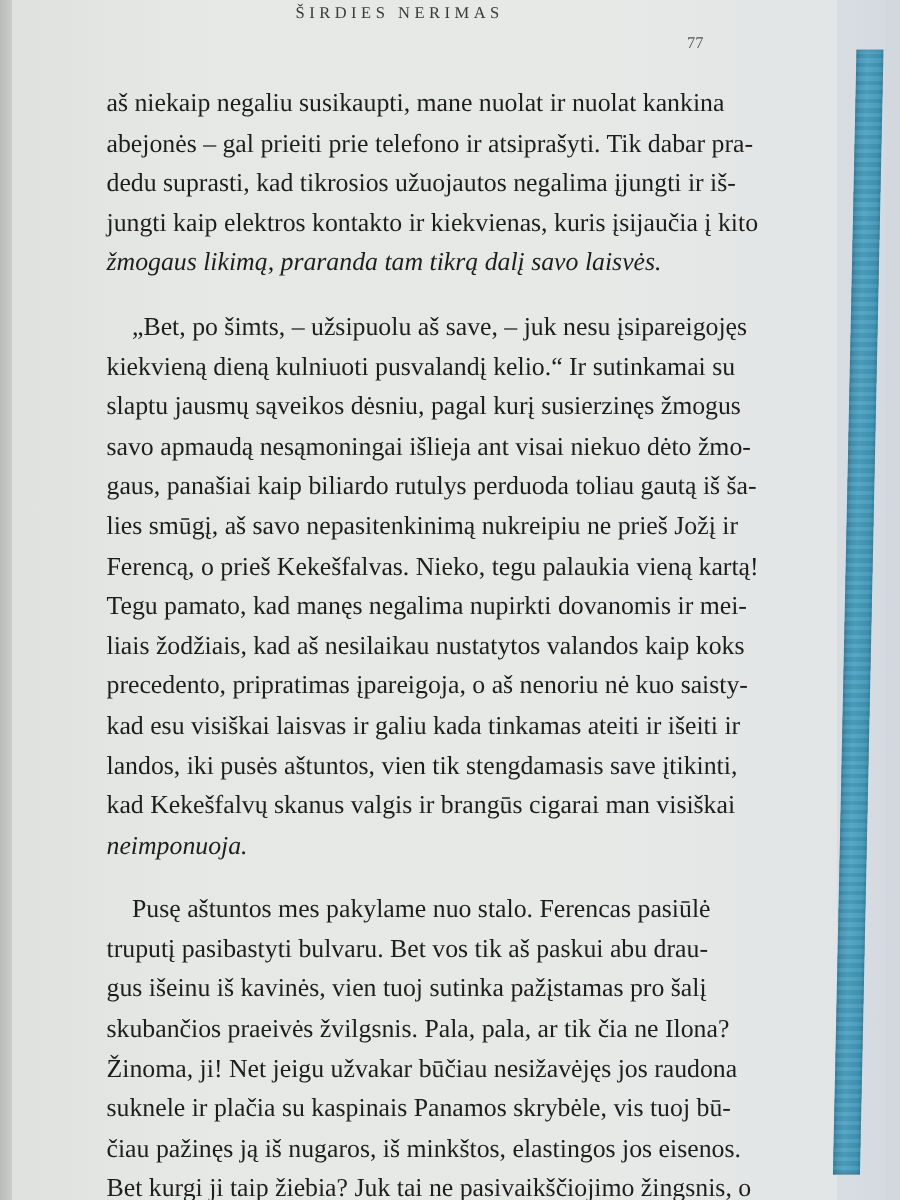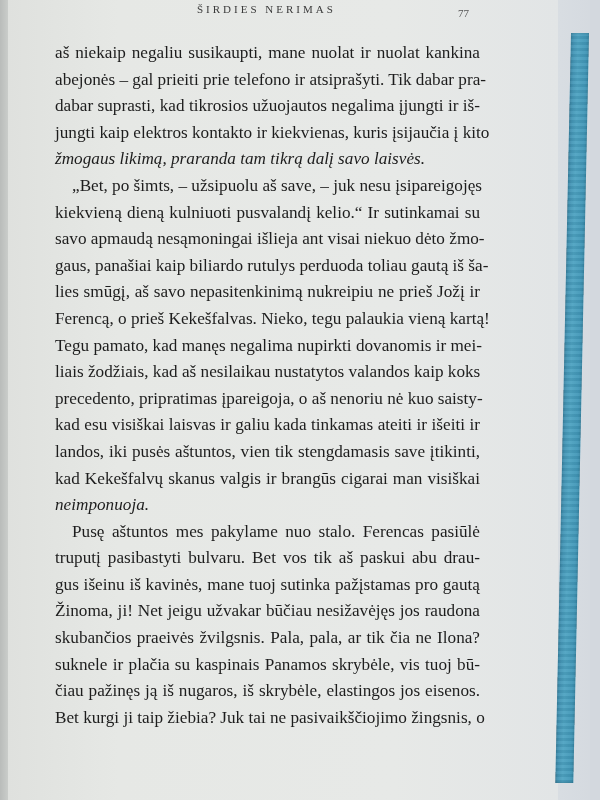--- a/index.html
+++ b/index.html
@@ -65,21 +65,21 @@
       top: 3px;
       left: 197px;
       font-size: 11px;
       letter-spacing: 3px;
       color: #3a3a3a;
       font-variant: small-caps;
       text-transform: uppercase;
     }
     .page-number {
       position: absolute;
-      top: 7px;
+      top: 23px;
       left: 458px;
       font-size: 11px;
       color: #555;
     }
     .text-block {
       position: absolute;
       left: 55px;
       top: 40px;
       width: 425px;
       color: #1d1d1d;
@@ -93,62 +93,63 @@
       text-align-last: justify;
     }
     .line.last {
       text-align-last: left;
       font-style: italic;
     }
     .indent {
       padding-left: 17px;
     }
     .paragraph {
-      margin: 0;
+      margin: 16px;
     }
   </style>
 </head>
 <body>
 
 <div class="scene"></div>
 <div class="gutter-shadow"></div>
 <div class="page"></div>
 <div class="backdrop-right"></div>
 <div class="cover-edge"></div>
 
 <div class="running-head">Širdies nerimas</div>
 <div class="page-number">77</div>
 
 <div class="text-block">
   <p class="paragraph">
     <span class="line">aš niekaip negaliu susikaupti, mane nuolat ir nuolat kankina</span>
     <span class="line">abejonės – gal prieiti prie telefono ir atsiprašyti. Tik dabar pra-</span>
-    <span class="line">dabar suprasti, kad tikrosios užuojautos negalima įjungti ir iš-</span>
+    <span class="line">dedu suprasti, kad tikrosios užuojautos negalima įjungti ir iš-</span>
     <span class="line">jungti kaip elektros kontakto ir kiekvienas, kuris įsijaučia į kito</span>
     <span class="line last">žmogaus likimą, praranda tam tikrą dalį savo laisvės.</span>
   </p>
   <p class="paragraph">
     <span class="line indent">„Bet, po šimts, – užsipuolu aš save, – juk nesu įsipareigojęs</span>
     <span class="line">kiekvieną dieną kulniuoti pusvalandį kelio.“ Ir sutinkamai su</span>
+    <span class="line">slaptu jausmų sąveikos dėsniu, pagal kurį susierzinęs žmogus</span>
     <span class="line">savo apmaudą nesąmoningai išlieja ant visai niekuo dėto žmo-</span>
     <span class="line">gaus, panašiai kaip biliardo rutulys perduoda toliau gautą iš ša-</span>
     <span class="line">lies smūgį, aš savo nepasitenkinimą nukreipiu ne prieš Jožį ir</span>
     <span class="line">Ferencą, o prieš Kekešfalvas. Nieko, tegu palaukia vieną kartą!</span>
     <span class="line">Tegu pamato, kad manęs negalima nupirkti dovanomis ir mei-</span>
     <span class="line">liais žodžiais, kad aš nesilaikau nustatytos valandos kaip koks</span>
     <span class="line">precedento, pripratimas įpareigoja, o aš nenoriu nė kuo saisty-</span>
     <span class="line">kad esu visiškai laisvas ir galiu kada tinkamas ateiti ir išeiti ir</span>
     <span class="line">landos, iki pusės aštuntos, vien tik stengdamasis save įtikinti,</span>
     <span class="line">kad Kekešfalvų skanus valgis ir brangūs cigarai man visiškai</span>
     <span class="line last">neimponuoja.</span>
   </p>
   <p class="paragraph">
     <span class="line indent">Pusę aštuntos mes pakylame nuo stalo. Ferencas pasiūlė</span>
     <span class="line">truputį pasibastyti bulvaru. Bet vos tik aš paskui abu drau-</span>
-    <span class="line">gus išeinu iš kavinės, mane tuoj sutinka pažįstamas pro gautą</span>
+    <span class="line">gus išeinu iš kavinės, vien tuoj sutinka pažįstamas pro šalį</span>
+    <span class="line">skubančios praeivės žvilgsnis. Pala, pala, ar tik čia ne Ilona?</span>
     <span class="line">Žinoma, ji! Net jeigu užvakar būčiau nesižavėjęs jos raudona</span>
-    <span class="line">skubančios praeivės žvilgsnis. Pala, pala, ar tik čia ne Ilona?</span>
     <span class="line">suknele ir plačia su kaspinais Panamos skrybėle, vis tuoj bū-</span>
-    <span class="line">čiau pažinęs ją iš nugaros, iš skrybėle, elastingos jos eisenos.</span>
+    <span class="line">čiau pažinęs ją iš nugaros, iš minkštos, elastingos jos eisenos.</span>
     <span class="line">Bet kurgi ji taip žiebia? Juk tai ne pasivaikščiojimo žingsnis, o</span>
 
   </p>
 </div>
 
 </body></html>

